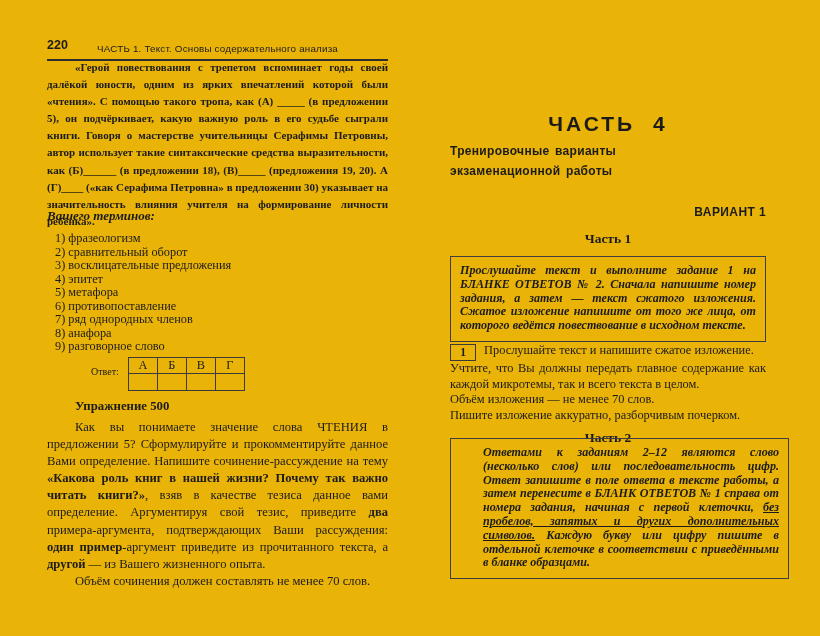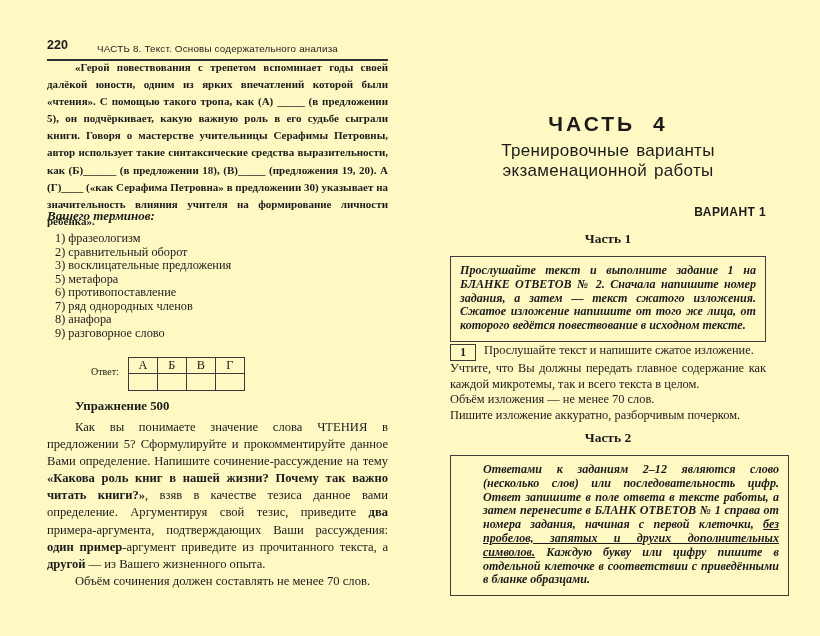--- a/index.html
+++ b/index.html
@@ -3,21 +3,21 @@
 <meta charset="utf-8">
 <style>
   html, body { margin: 0; padding: 0; }
   body {
     width: 820px; height: 636px;
     background: #ffffff;
     color: #1b1b1b;
     overflow: hidden;
     font-family: "Liberation Serif", serif;
   }
-  .spread { position: relative; width: 820px; height: 636px; background: #fef9c3; }
+  .spread { position: relative; width: 820px; height: 636px; background: #eab308; }
 
   
   .page-left { position: absolute; left: 47px; top: 0; width: 341px; height: 636px; }
 
   .running-head {
     position: absolute; top: 38px; left: 0; width: 100%;
     border-bottom: 2px solid #2e2e2e;
     padding-bottom: 3px;
     font-family: "Liberation Sans", sans-serif;
     text-align: center;
@@ -76,23 +76,22 @@
   .part-heading {
     position: absolute; top: 112px; left: 0; width: 100%; margin: 0;
     font-family: "Liberation Sans", sans-serif;
     font-weight: bold; font-size: 21px;
     letter-spacing: 3px; word-spacing: 9px;
     text-align: center;
   }
   .part-subtitle {
     position: absolute; top: 141px; left: 0; width: 100%; margin: 0;
     font-family: "Liberation Sans", sans-serif;
-    font-weight: normal; font-size: 17px; line-height: 20px;
+    font-weight: bold; font-size: 12px; line-height: 20px;
     letter-spacing: 0.3px; word-spacing: 2px;
-    text-align: center;
   }
   .variant-heading {
     position: absolute; top: 205px; left: 0; width: 100%; margin: 0;
     font-family: "Liberation Sans", sans-serif;
     font-weight: bold; font-size: 12px; letter-spacing: 0.4px;
     text-align: right;
   }
   .section-heading {
     position: absolute; left: 0; width: 100%; margin: 0;
     font-weight: bold; font-size: 13.5px;
@@ -103,21 +102,21 @@
 
   .instruction-box {
     position: absolute; left: 0; width: 296px;
     border: 1.4px solid #3e3e3e;
     padding: 7px 9px 8px 9px;
     font-weight: bold; font-style: italic;
     font-size: 12.1px; line-height: 13.8px;
     text-align: justify;
   }
   .box-1 { top: 256px; }
-  .box-2 { top: 455px; padding-left: 32px; }
+  .box-2 { top: 438px; padding-left: 32px; }
   .u { text-decoration: underline; }
 
   .task-block { position: absolute; top: 343px; left: 0; width: 316px; }
   .task-block p {
     margin: 0;
     font-size: 12.4px; line-height: 15.6px;
     text-align: justify;
   }
   .task-num {
     display: inline-block;
@@ -131,31 +130,32 @@
 </style>
 </head>
 <body>
 
 <div class="spread">
 
   <section class="page-left">
 
     <header class="running-head">
       <span class="pagenum">220</span>
-      <span class="rh-title">ЧАСТЬ 8. Текст. Основы содержательного анализа</span>
+      <span class="rh-title">ЧАСТЬ 1. Текст. Основы содержательного анализа</span>
     </header>
 
     <p class="task-text">«Герой повествования с трепетом вспоминает годы своей далёкой юности, одним из ярких впечатлений которой были «чтения». С помощью такого тропа, как (А) _____ (в предложении 5), он подчёркивает, какую важную роль в его судьбе сыграли книги. Говоря о мастерстве учительницы Серафимы Петровны, автор использует такие синтаксические средства выразительности, как (Б)______ (в предложении 18), (В)_____ (предложения 19, 20). А (Г)____ («как Серафима Петровна» в предложении 30) указывает на значительность влияния учителя на формирование личности ребёнка».</p>
 
     <p class="terms-heading">Вашего терминов:</p>
 
     <ul class="terms-list">
       <li>1) фразеологизм</li>
       <li>2) сравнительный оборот</li>
       <li>3) восклицательные предложения</li>
+      <li>4) эпитет</li>
       <li>5) метафора</li>
       <li>6) противопоставление</li>
       <li>7) ряд однородных членов</li>
       <li>8) анафора</li>
       <li>9) разговорное слово</li>
     </ul>
 
     <div class="answer-row">
       <span class="answer-label">Ответ:</span>
       <table class="answer-table">

